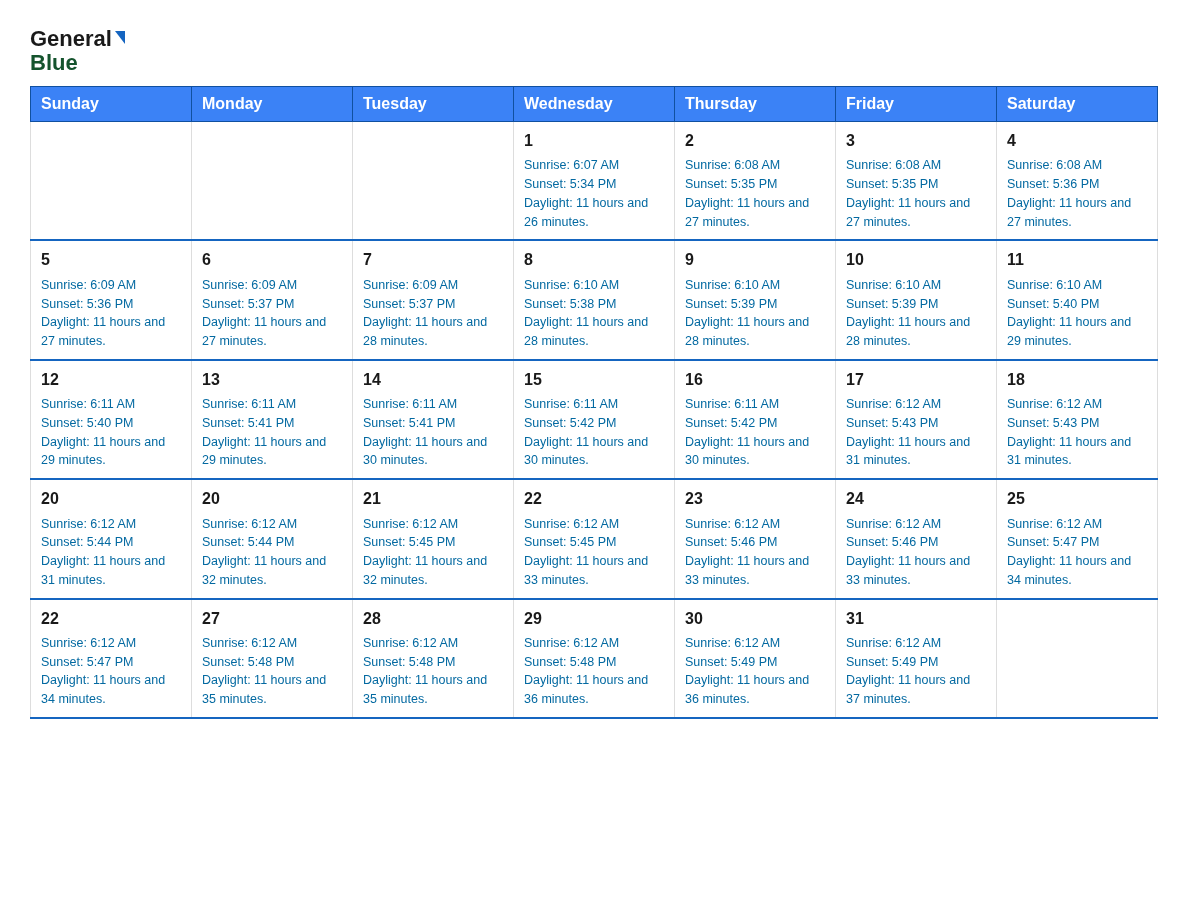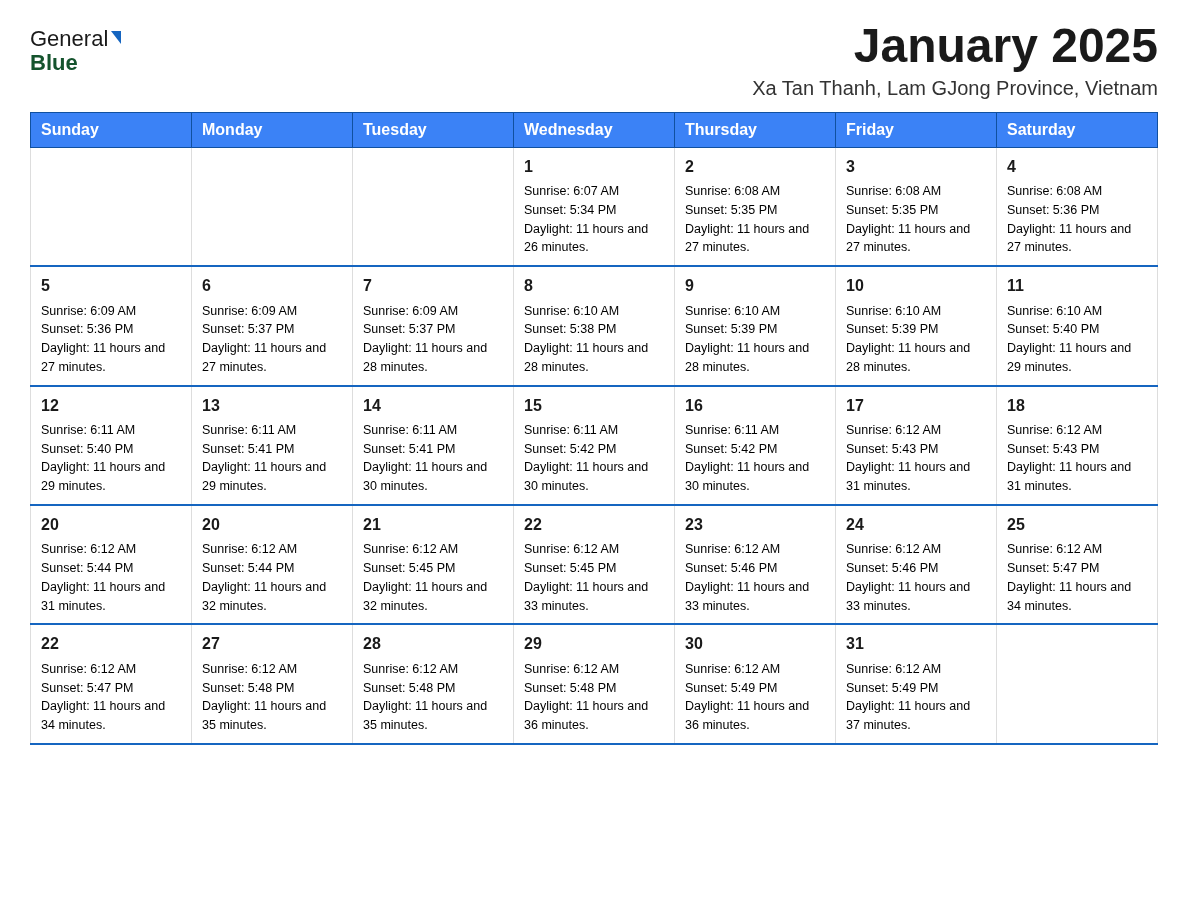--- a/index.html
+++ b/index.html
@@ -18,21 +18,21 @@
       margin-bottom: 10px;
     }
     .logo {
       display: flex;
       flex-direction: column;
       align-items: flex-start;
       margin-top: 8px;
     }
     .logo-general {
       font-size: 22px;
-      font-weight: normal;
+      font-weight: bold;
       color: #1a1a1a;
       line-height: 1;
     }
     .logo-blue {
       font-size: 22px;
       font-weight: bold;
       color: #14532d;
       line-height: 1;
       margin-top: 2px;
     }
@@ -92,41 +92,37 @@
     }
     .day-num {
       font-size: 16px;
       font-weight: bold;
       color: #1a1a1a;
       margin-bottom: 4px;
       display: block;
     }
     .day-info {
       font-size: 12.5px;
-      color: #000000;
+      color: #0369a1;
       line-height: 1.5;
     }
     .empty-cell {
       background: #fff;
     }
   </style>
 </head>
 <body>
 
 <div class="header">
   <div class="logo">
     <div style="display:flex;align-items:center;">
       <span class="logo-general">General</span>
       <span class="logo-triangle"></span>
     </div>
     <span class="logo-blue">Blue</span>
-  </div>
-  <div class="title-block">
-    <h1>January 2025</h1>
-    <h2>Xa Tan Thanh, Lam GJong Province, Vietnam</h2>
   </div>
 </div>
 
 <table class="calendar">
   <thead>
     <tr>
     <th>Sunday</th>
         <th>Monday</th>
         <th>Tuesday</th>
         <th>Wednesday</th>

